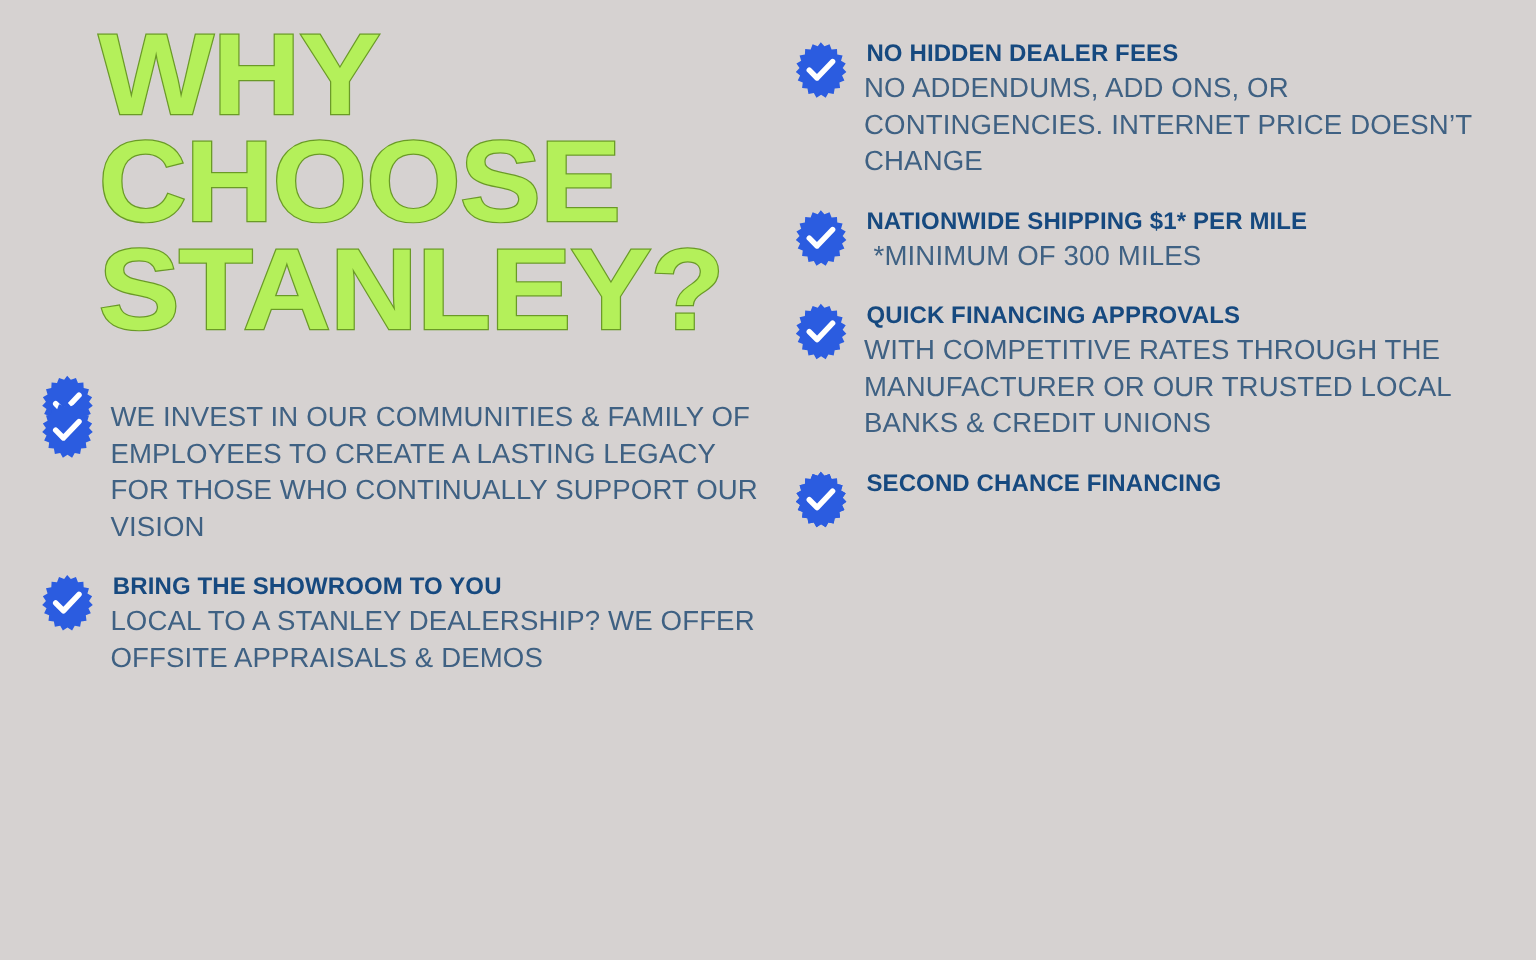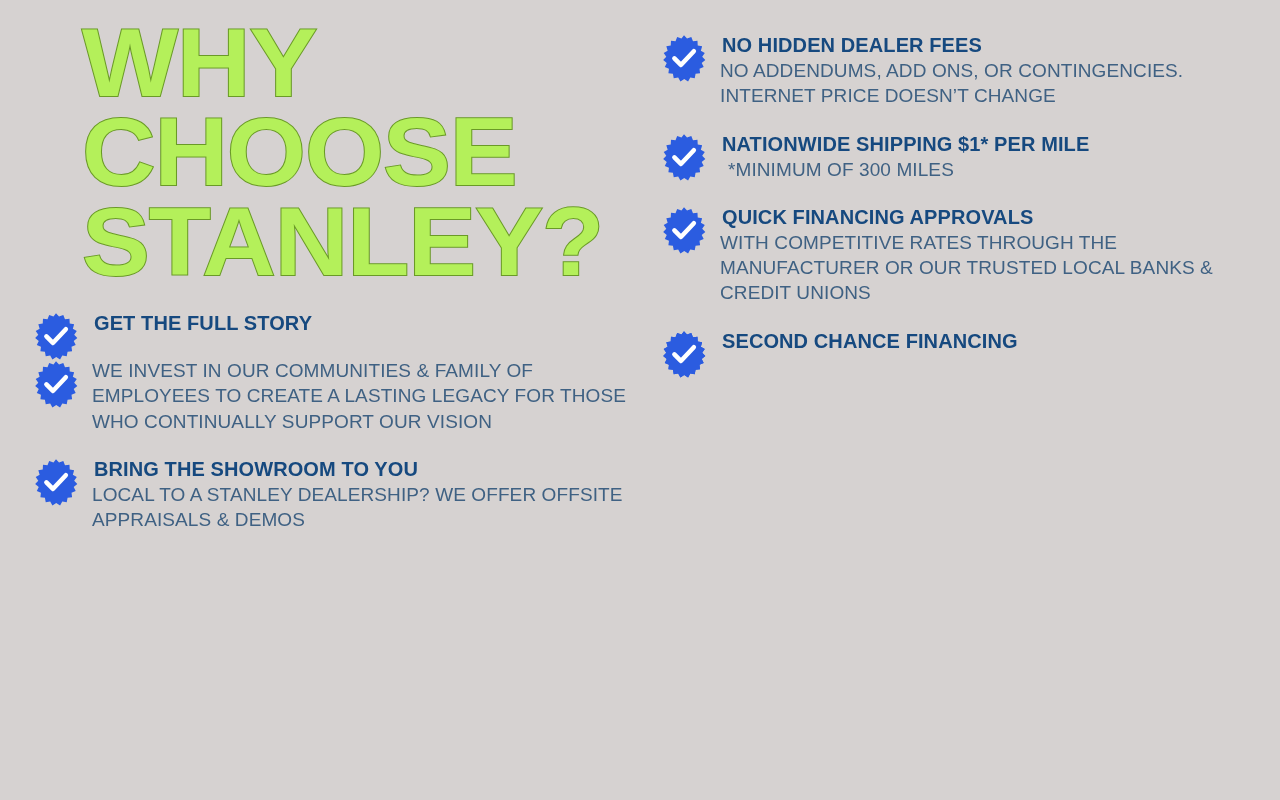--- a/index.html
+++ b/index.html
@@ -59,21 +59,21 @@
   .f-title {
     font-size:20px;
     font-weight:700;
     color:#16497f;
     letter-spacing:0.1px;
     line-height:1.30;
     text-transform:uppercase;
     margin-left:2px;
   }
   .f-body {
-    font-size:19px;
+    font-size:23px;
     font-weight:400;
     color:#3f6183;
     line-height:1.33;
     text-transform:uppercase;
     letter-spacing:0.1px;
   }
   .f-body.indent { padding-left:8px; }
   .f-body b { font-weight:700; color:#16497f; }
 </style>
 </head>
@@ -89,21 +89,20 @@
 
   <div class="col col-left">
 
     <div class="feature">
       <span class="badge">
         <svg viewBox="0 0 100 100" aria-hidden="true">
           <path fill="#2b5ce0" d="M50 2.5 56.3 9.4 65.2 6.1 68.7 15 78.1 14.2 78.6 23.7 87.8 25.6 85.1 34.7 93.3 39.5 87.9 47.4 94.4 54.3 86.9 60.2 91 68.8 82.3 72.4 83.5 81.9 74.1 83 72.4 92.2 63.1 90.5 58.5 98.8 50.5 93.6 42.5 98.8 37.9 90.5 28.6 92.2 26.9 83 17.5 81.9 18.7 72.4 10 68.8 14.1 60.2 6.6 54.3 13.1 47.4 7.7 39.5 15.9 34.7 13.2 25.6 22.4 23.7 22.9 14.2 32.3 15 35.8 6.1 44.7 9.4Z"></path>
           <path fill="none" stroke="#ffffff" stroke-width="9.5" stroke-linecap="round" stroke-linejoin="round" d="M30 51 L43.5 64.5 L70.5 36"></path>
         </svg>
       </span>
-      <div class="f-title">GET THE FULL STORY</div>
     </div>
 
     <div class="feature">
       <span class="badge">
         <svg viewBox="0 0 100 100" aria-hidden="true">
           <path fill="#2b5ce0" d="M50 2.5 56.3 9.4 65.2 6.1 68.7 15 78.1 14.2 78.6 23.7 87.8 25.6 85.1 34.7 93.3 39.5 87.9 47.4 94.4 54.3 86.9 60.2 91 68.8 82.3 72.4 83.5 81.9 74.1 83 72.4 92.2 63.1 90.5 58.5 98.8 50.5 93.6 42.5 98.8 37.9 90.5 28.6 92.2 26.9 83 17.5 81.9 18.7 72.4 10 68.8 14.1 60.2 6.6 54.3 13.1 47.4 7.7 39.5 15.9 34.7 13.2 25.6 22.4 23.7 22.9 14.2 32.3 15 35.8 6.1 44.7 9.4Z"></path>
           <path fill="none" stroke="#ffffff" stroke-width="9.5" stroke-linecap="round" stroke-linejoin="round" d="M30 51 L43.5 64.5 L70.5 36"></path>
         </svg>
       </span>
       <div class="f-body">WE INVEST IN OUR COMMUNITIES &amp; FAMILY OF EMPLOYEES TO CREATE A LASTING LEGACY FOR THOSE WHO CONTINUALLY SUPPORT OUR VISION</div>

